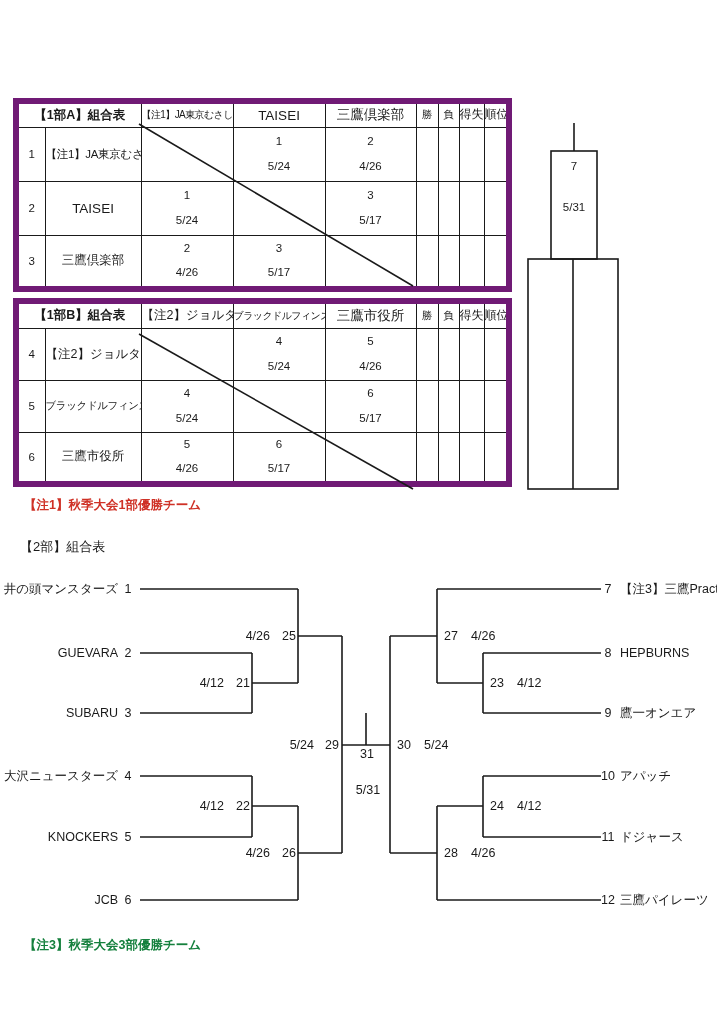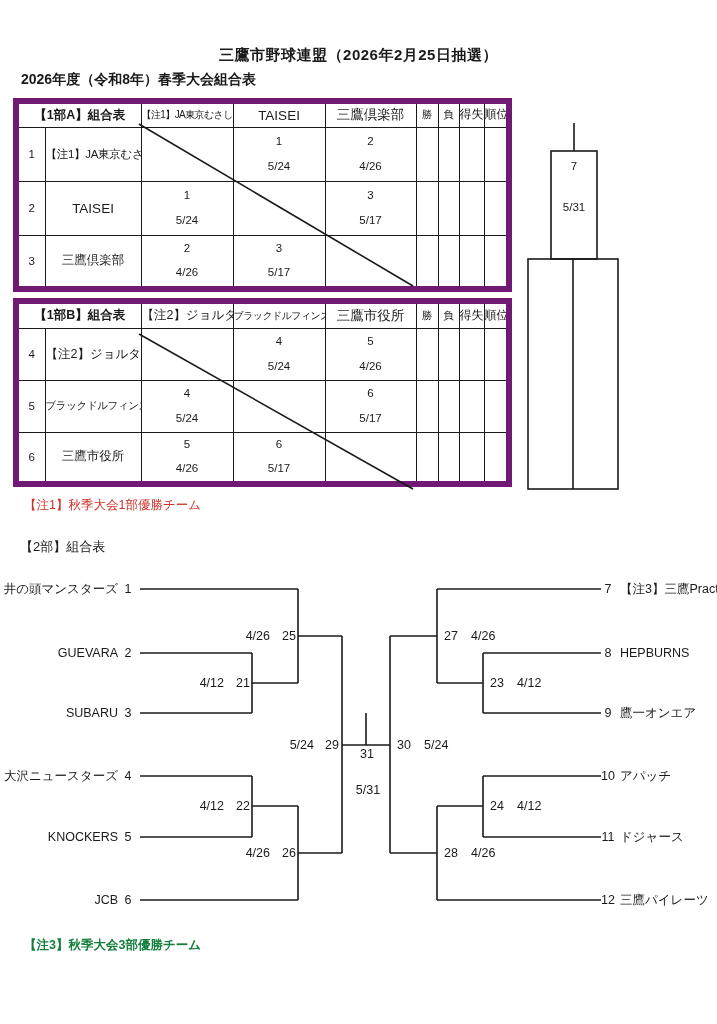--- a/index.html
+++ b/index.html
@@ -3,21 +3,21 @@
 <meta charset="utf-8">
 <style>
   html,body{margin:0;padding:0;background:#e8e8e8}
   .page{position:relative;width:717px;height:1024px;background:#ffffff;margin:0 auto;
         font-family:"Liberation Sans","DejaVu Sans",sans-serif;color:#1a1a1a;overflow:hidden}
   .title{position:absolute;left:0;right:0;top:46px;text-align:center;
          font-size:15px;font-weight:bold;letter-spacing:.5px}
   .subtitle{position:absolute;left:21px;top:71px;font-size:14px;font-weight:bold}
   .sec-title{position:absolute;left:20px;top:538px;font-size:13px;font-weight:normal}
   .note-line{position:absolute;left:24px;top:497px;display:flex;gap:8px;
-             font-size:12.5px;font-weight:normal;color:#cf3126;white-space:nowrap}
+             font-size:12.5px;font-weight:bold;color:#cf3126;white-space:nowrap}
   .note3{position:absolute;left:24px;top:937px;font-size:12.5px;font-weight:bold;color:#15803d;white-space:nowrap}
 
   table.grid{position:absolute;border-collapse:collapse;table-layout:fixed;
              border:6px solid #701a75;background:#fff}
   table.grid td{border:1px solid #1a1a1a;text-align:center;vertical-align:middle;
                 padding:0;overflow:hidden;white-space:nowrap}
   td.ttl{text-align:left;padding-left:6px;font-weight:bold;font-size:12.5px}
   td.loss{border-left:1px dashed #555}
   td.two{font-size:12px;line-height:1.15;word-break:break-all;white-space:normal;padding:1px 6px}
   td.st{font-size:10.5px}
@@ -32,22 +32,20 @@
 
   svg.overlay{position:absolute;left:0;top:0;pointer-events:none}
   svg text{font-family:"Liberation Sans","DejaVu Sans",sans-serif;font-size:12.5px;fill:#1a1a1a}
   svg text.mini{font-size:11.5px}
 </style>
 </head>
 <body>
 
 <div class="page">
 
-  <div class="title">三鷹市野球連盟（2026年2月25日抽選）</div>
-  <div class="subtitle">2026年度（令和8年）春季大会組合表</div>
 
   <table class="grid" style="left:13px;top:98px;width:493px">
     <colgroup>
       <col style="width:29px">
         <col style="width:96px">
         <col style="width:92px">
         <col style="width:92px">
       <col style="width:91px">
         <col style="width:22px">
         <col style="width:21px">

